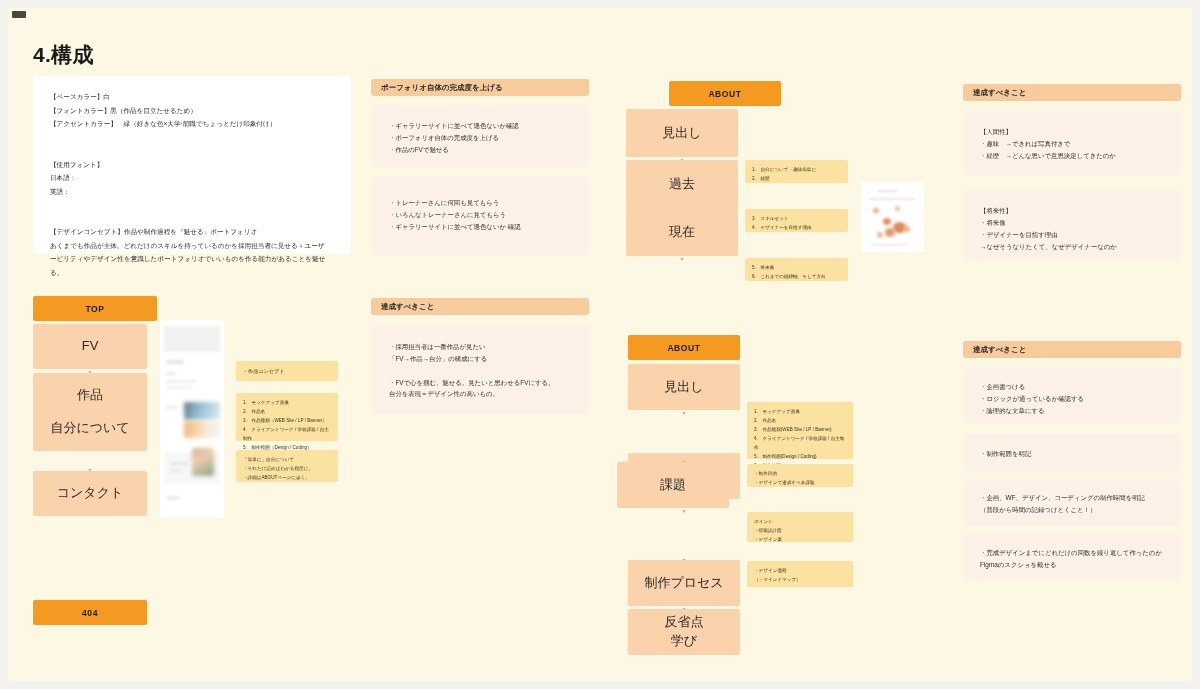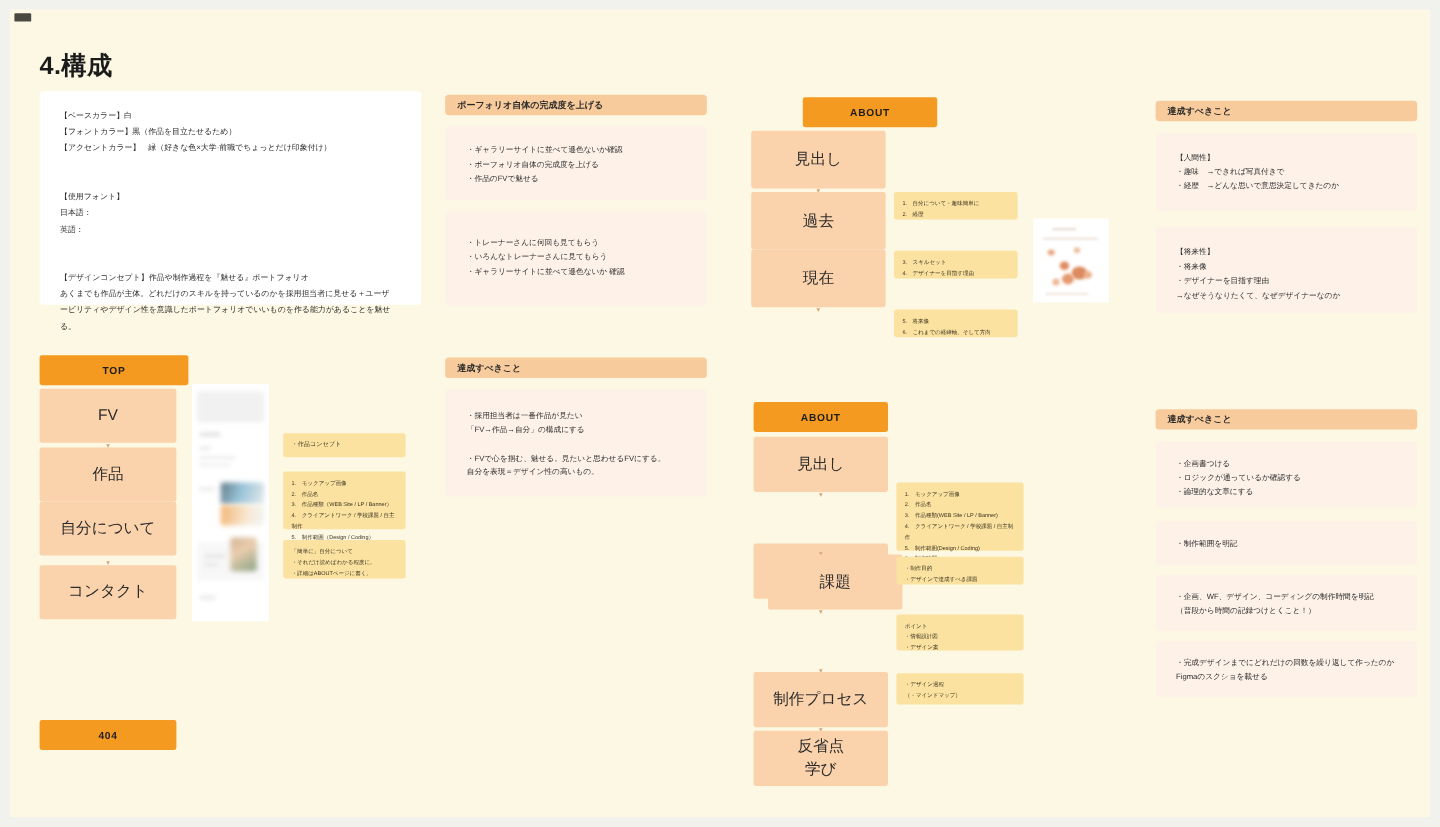--- a/index.html
+++ b/index.html
@@ -154,21 +154,21 @@
  自分を表現＝デザイン性の高いもの。</div>
 
   <div class="flow-head" style="left:25px;top:288px;width:124px;height:25px;">TOP</div>
 
   <div class="flow-box" style="left:25px;top:316px;width:114px;height:45px;">FV</div>
   <div class="flow-arrow" style="left:79px;top:361px;">▾</div>
 
   <div class="flow-box" style="left:25px;top:365px;width:114px;height:45px;">作品</div>
   <div class="flow-arrow" style="left:79px;top:410px;">▾</div>
 
-  <div class="flow-box" style="left:25px;top:398px;width:114px;height:45px;margin-top:12px;">自分について</div>
+  <div class="flow-box" style="left:25px;top:398px;width:114px;height:45px;">自分について</div>
   <div class="flow-arrow" style="left:79px;top:459px;">▾</div>
 
   <div class="flow-box" style="left:25px;top:463px;width:114px;height:45px;">コンタクト</div>
 
   <div class="flow-head" style="left:25px;top:592px;width:114px;height:25px;">404</div>
 
   <div class="mock" style="left:152px;top:312px;width:64px;height:198px;">
     <div class="blur-band" style="left:4px;top:6px;width:56px;height:26px;background:#e6e6e6;"></div>
     <div class="blur-band" style="left:6px;top:40px;width:18px;height:4px;background:#cfcfcf;"></div>
     <div class="blur-band" style="left:6px;top:52px;width:10px;height:3px;background:#d8d8d8;"></div>
@@ -239,21 +239,21 @@
 →なぜそうなりたくて、なぜデザイナーなのか</div>
 
   <div class="flow-head" style="left:620px;top:327px;width:112px;height:25px;">ABOUT</div>
 
   <div class="flow-box" style="left:620px;top:356px;width:112px;height:46px;">見出し</div>
   <div class="flow-arrow" style="left:673px;top:402px;">▾</div>
 
   <div class="flow-box" style="left:620px;top:405px;width:112px;height:46px;margin-top:40px;">概要</div>
   <div class="flow-arrow" style="left:673px;top:451px;">▾</div>
 
-  <div class="flow-box" style="left:632px;top:454px;width:112px;height:46px;">課題</div>
+  <div class="flow-box" style="left:609px;top:454px;width:112px;height:46px;">課題</div>
   <div class="flow-arrow" style="left:673px;top:500px;">▾</div>
 
   <div class="flow-arrow" style="left:673px;top:549px;">▾</div>
 
   <div class="flow-box" style="left:620px;top:552px;width:112px;height:46px;">制作プロセス</div>
   <div class="flow-arrow" style="left:673px;top:598px;">▾</div>
 
   <div class="flow-box" style="left:620px;top:601px;width:112px;height:46px;white-space:pre-line;"><span>反省点
 学び</span></div>
 

